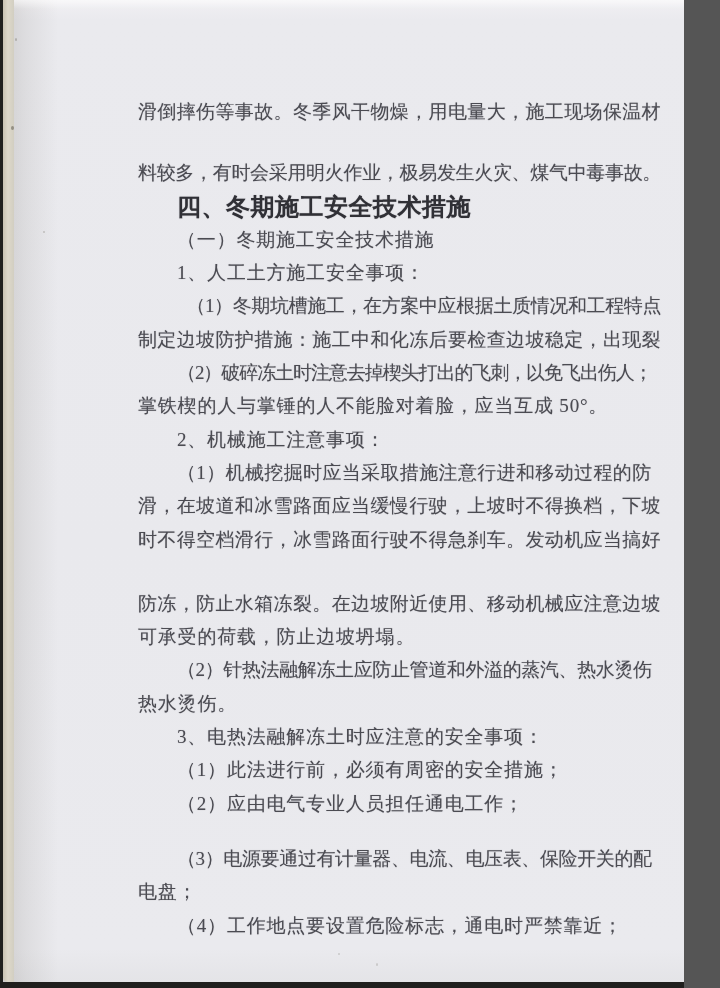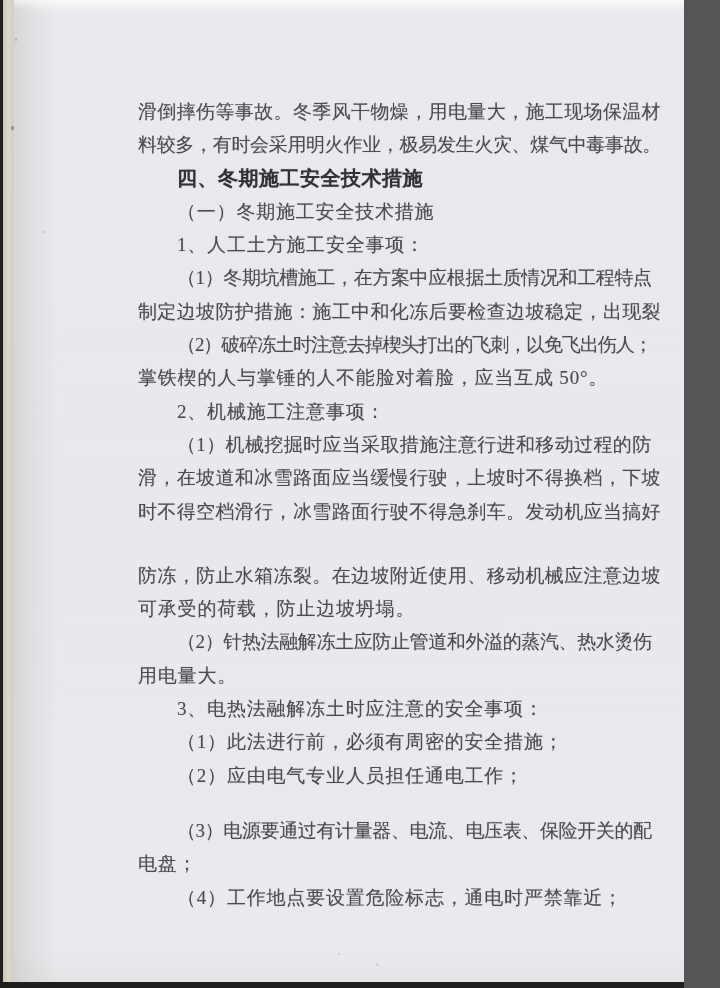--- a/index.html
+++ b/index.html
@@ -58,21 +58,21 @@
     height: 33.3px;
     white-space: nowrap;
     letter-spacing: 0.8px;
   }
   .line.indent {
     padding-left: 39px;
   }
   .line.bold {
     font-family: "Liberation Sans", "DejaVu Sans", sans-serif;
     font-weight: 700;
-    font-size: 20px;
+    font-size: 24px;
     letter-spacing: 0.5px;
     color: #303036;
     text-shadow: 0 0 1px rgba(48,48,54,0.4);
   }
   .speck {
     position: absolute;
     border-radius: 50%;
     background: rgba(95,90,78,0.55);
   }
 </style>
@@ -80,36 +80,36 @@
 <body>
 
 <div class="page">
   <div class="edge-light-top"></div>
   <div class="edge-dark-left"></div>
   <div class="edge-paper-left"></div>
   <div class="edge-dark-bottom"></div>
 
   <div class="textblock">
       <div class="line" style="letter-spacing: 0.37px;">滑倒摔伤等事故。冬季风干物燥，用电量大，施工现场保温材</div>
-      <div class="line" style="letter-spacing: -0.32px;">料较多，有时会采用明火作业，极易发生火灾、煤气中毒事故。</div>
+      <div class="line" style="letter-spacing: -0.32px; margin-top: 28px;">料较多，有时会采用明火作业，极易发生火灾、煤气中毒事故。</div>
       <div class="line indent bold">四、冬期施工安全技术措施</div>
       <div class="line indent">（一）冬期施工安全技术措施</div>
       <div class="line indent">1、人工土方施工安全事项：</div>
-      <div class="line indent" style="letter-spacing: -0.38px;">（1）冬期坑槽施工，在方案中应根据土质情况和工程特点</div>
+      <div class="line indent" style="letter-spacing: -0.38px; text-align: right;">（1）冬期坑槽施工，在方案中应根据土质情况和工程特点</div>
       <div class="line" style="letter-spacing: 0.37px;">制定边坡防护措施：施工中和化冻后要检查边坡稳定，出现裂</div>
       <div class="line indent" style="letter-spacing: -1.07px;">（2）破碎冻土时注意去掉楔头打出的飞刺，以免飞出伤人；</div>
       <div class="line">掌铁楔的人与掌锤的人不能脸对着脸，应当互成 50°。</div>
       <div class="line indent">2、机械施工注意事项：</div>
       <div class="line indent" style="letter-spacing: 0.36px;">（1）机械挖掘时应当采取措施注意行进和移动过程的防</div>
       <div class="line" style="letter-spacing: 0.37px;">滑，在坡道和冰雪路面应当缓慢行驶，上坡时不得换档，下坡</div>
       <div class="line" style="letter-spacing: 0.37px;">时不得空档滑行，冰雪路面行驶不得急刹车。发动机应当搞好</div>
       <div class="line" style="letter-spacing: 0.37px; margin-top: 31px;">防冻，防止水箱冻裂。在边坡附近使用、移动机械应注意边坡</div>
       <div class="line">可承受的荷载，防止边坡坍塌。</div>
       <div class="line indent" style="letter-spacing: -0.38px;">（2）针热法融解冻土应防止管道和外溢的蒸汽、热水烫伤</div>
-      <div class="line">用电量大。</div>
+      <div class="line">热水烫伤。</div>
       <div class="line indent">3、电热法融解冻土时应注意的安全事项：</div>
       <div class="line indent">（1）此法进行前，必须有周密的安全措施；</div>
       <div class="line indent">（2）应由电气专业人员担任通电工作；</div>
       <div class="line indent" style="letter-spacing: -0.38px; margin-top: 22px;">（3）电源要通过有计量器、电流、电压表、保险开关的配</div>
       <div class="line">电盘；</div>
       <div class="line indent">（4）工作地点要设置危险标志，通电时严禁靠近；</div>
     </div>
 
   <div class="speck" style="left:11px; top:126px; width:3px; height:4px;"></div>
   <div class="speck" style="left:15px; top:38px; width:2px; height:3px; opacity:.6;"></div>

